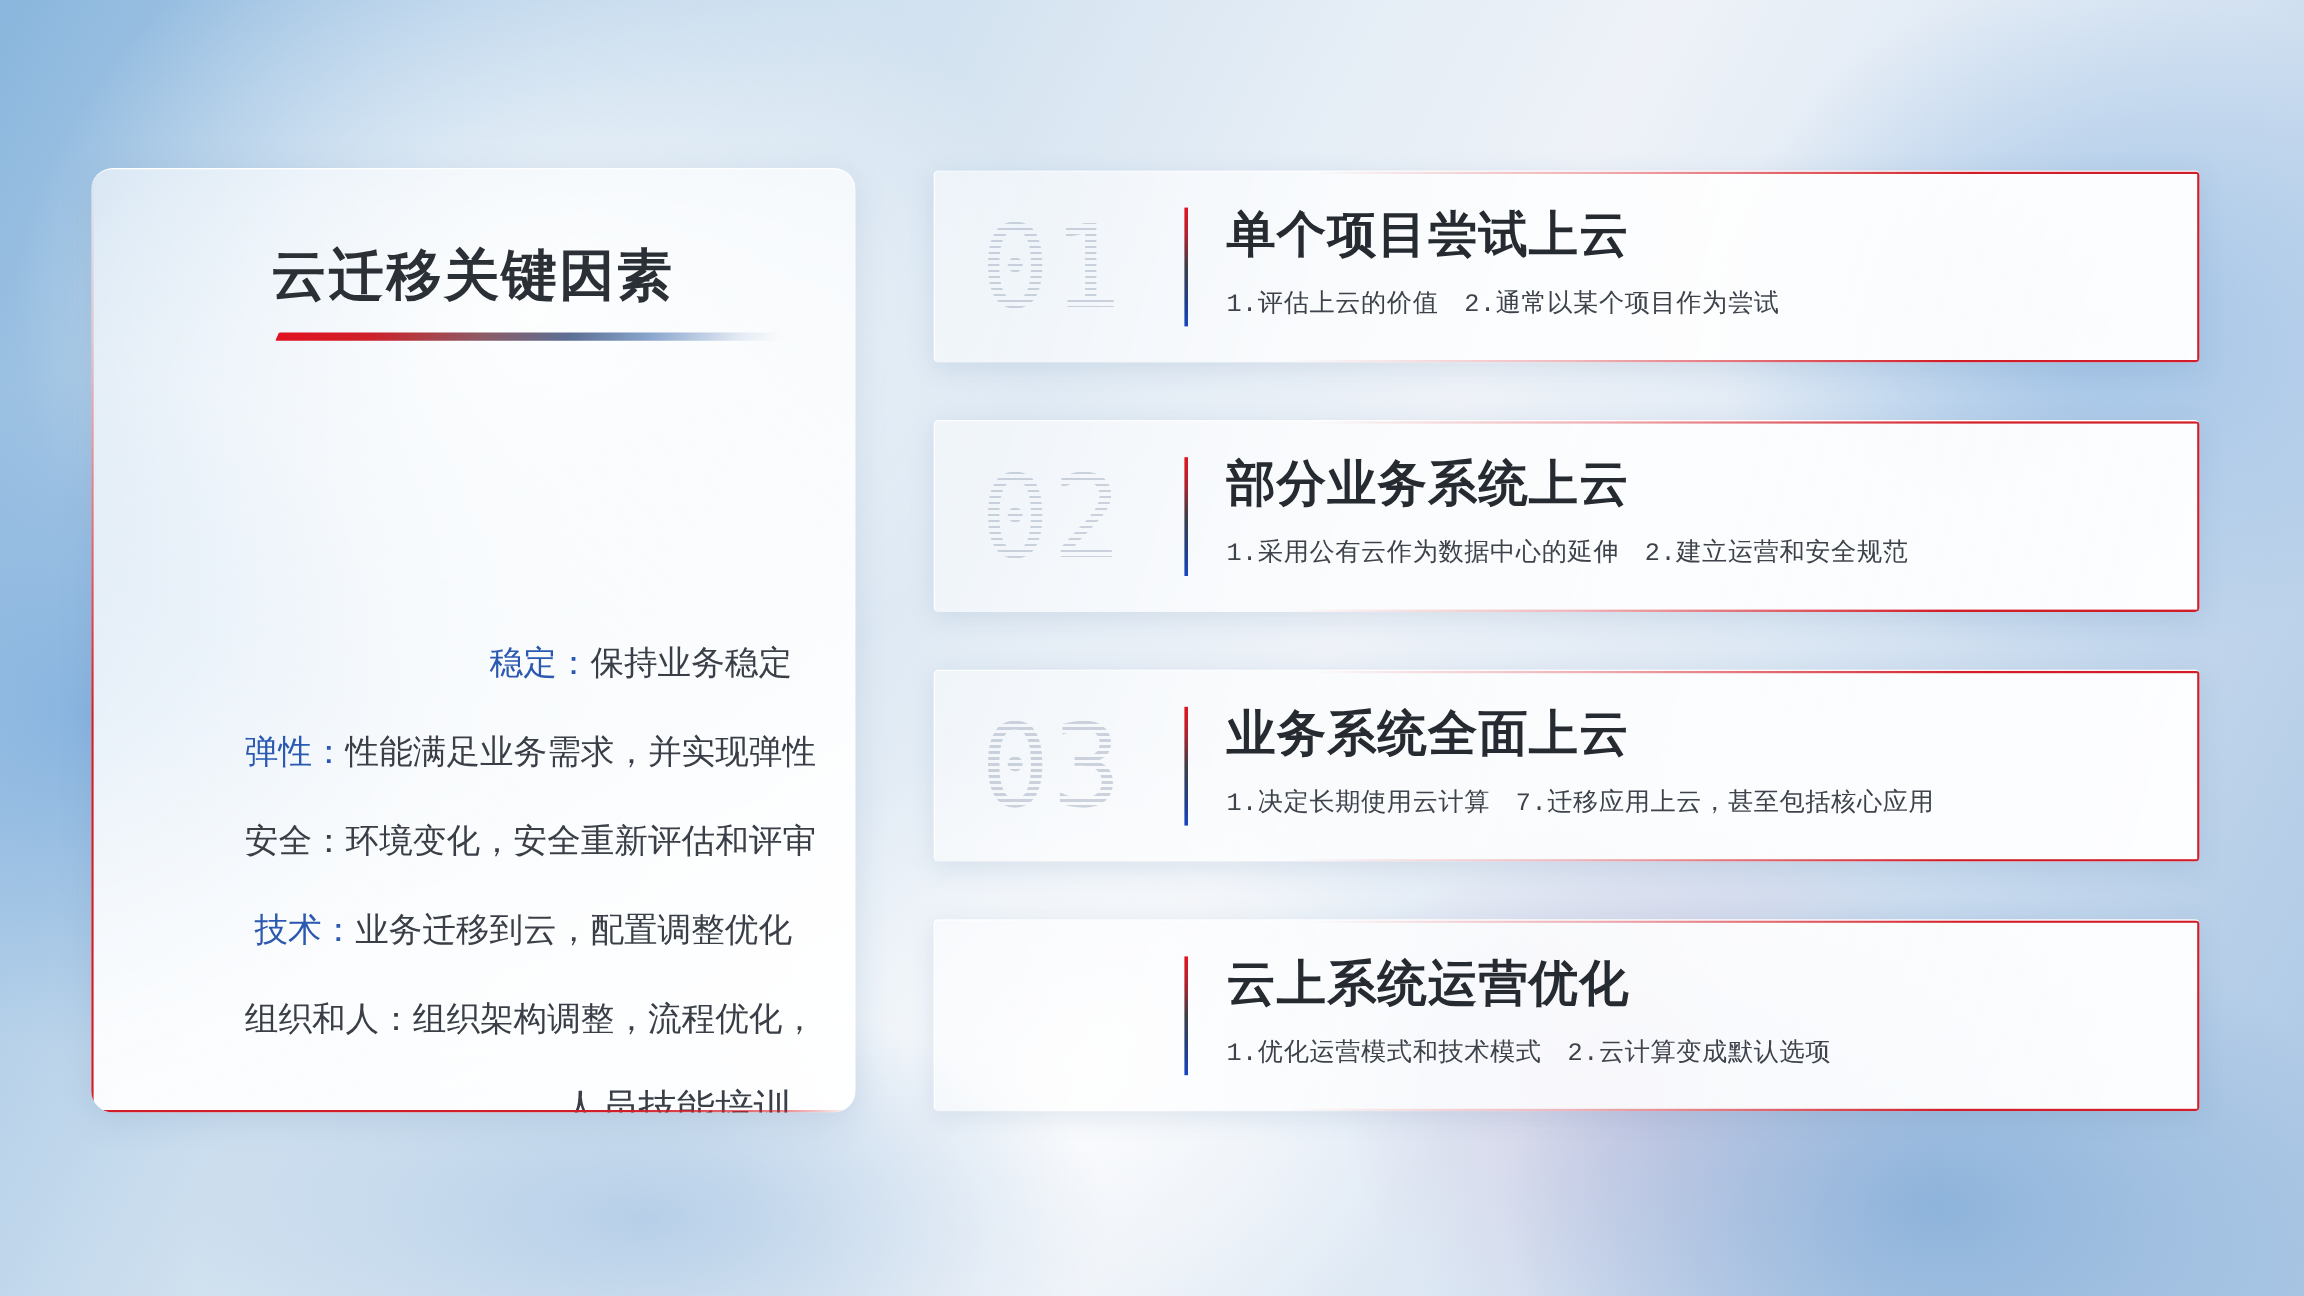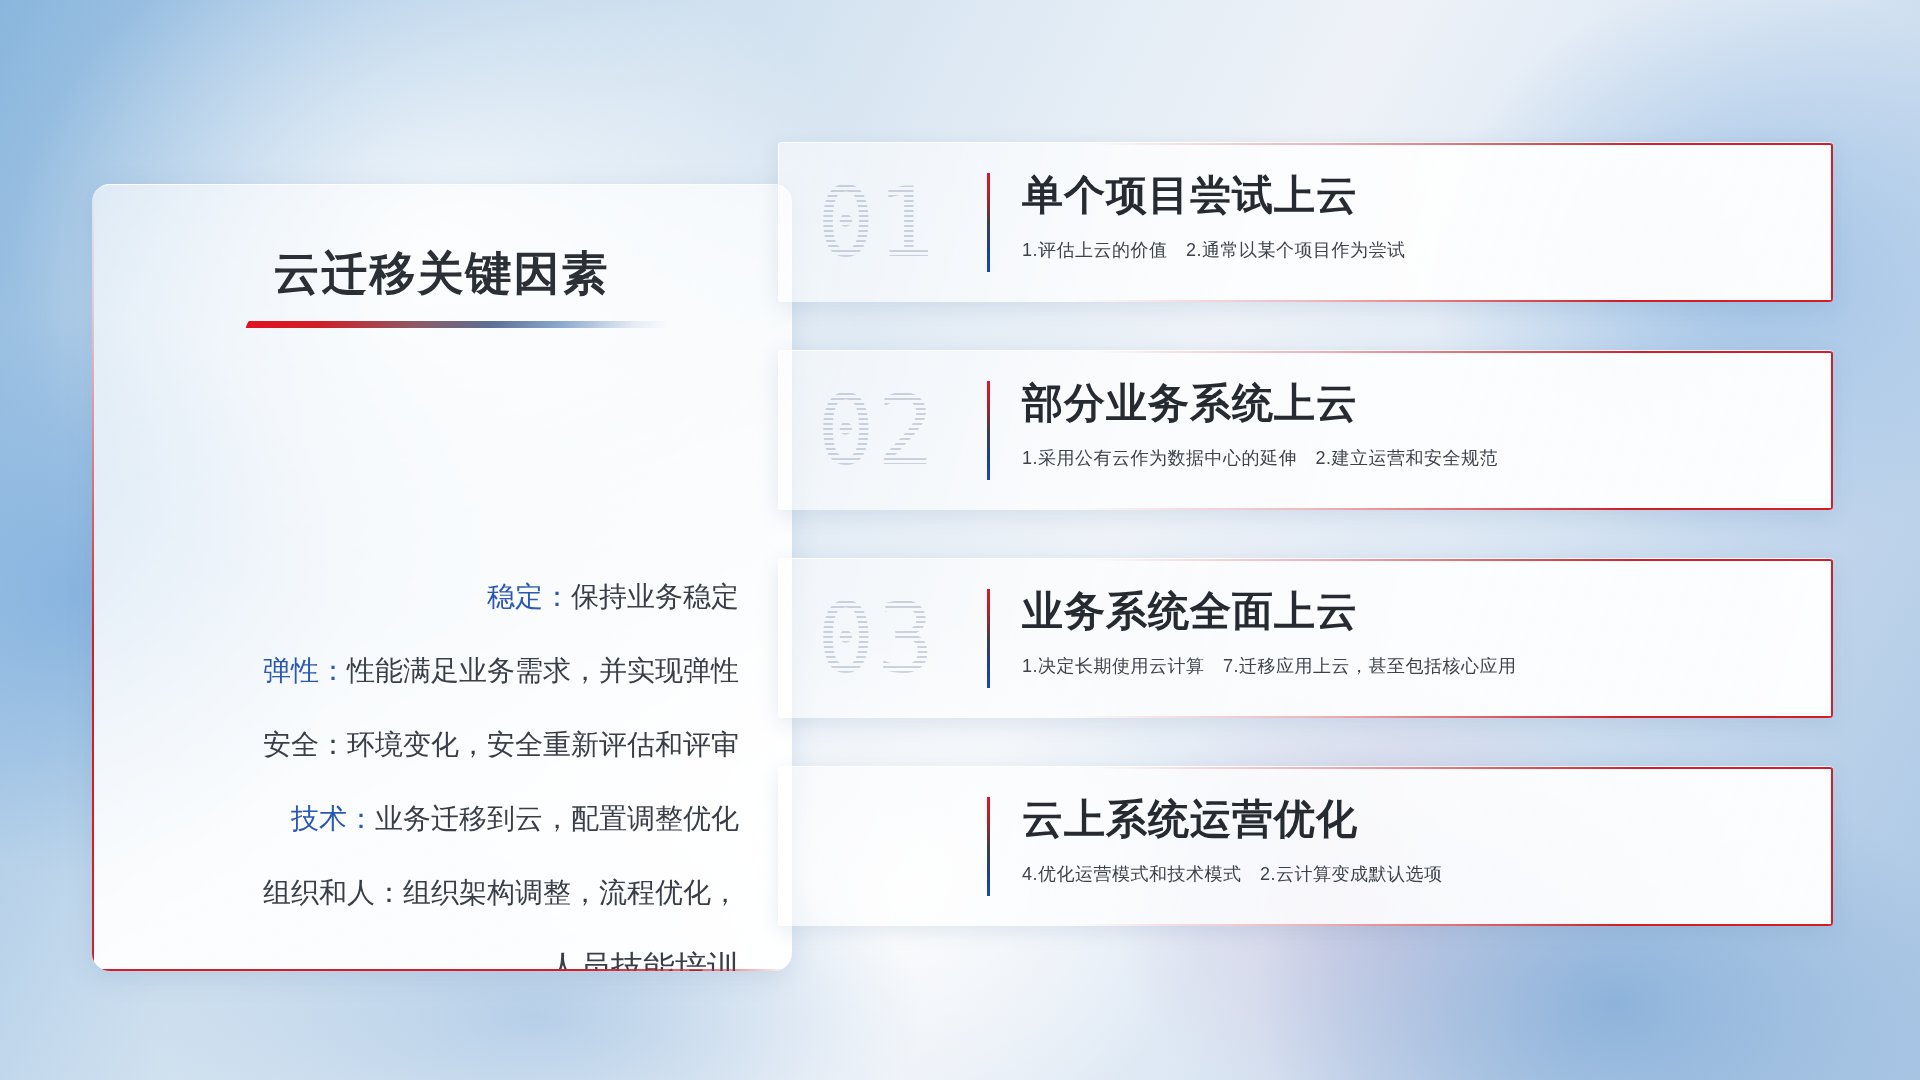--- a/index.html
+++ b/index.html
@@ -52,28 +52,27 @@
   .bg-b7{
     position:absolute; left:0; bottom:-18%; width:56%; height:48%;
     background:radial-gradient(closest-side at 50% 50%, rgba(168,198,228,.75), rgba(168,198,228,0) 72%);
   }
 
   
   #stage { position:absolute; inset:0; }
 
   
   #left-panel{
-    position:absolute; left:92px; top:140px; width:700px; height:787px;
+    position:absolute; left:76px; top:140px; width:637px; height:787px;
     border-radius:18px;
     background:linear-gradient(160deg, rgba(255,255,255,.60) 0%, rgba(255,255,255,.78) 38%, rgba(255,255,255,.92) 72%, rgba(255,255,255,.97) 100%);
     box-shadow:0 6px 26px rgba(90,125,165,.17);
     border-top:1px solid rgba(255,255,255,.85);
     border-right:1px solid rgba(255,255,255,.60);
     overflow:hidden;
-    margin-top:44px;
   }
   #left-panel::before{   
     content:""; position:absolute; left:0; top:0; bottom:0; width:2px;
     background:linear-gradient(to bottom, rgba(214,30,40,0) 0%, rgba(214,30,40,.20) 18%, #d21e28 58%, #d21e28 100%);
   }
   #left-panel::after{
     content:""; position:absolute; left:0; right:0; bottom:0; height:2px;
     background:linear-gradient(to right, #d21e28 0%, #d21e28 70%, rgba(214,30,40,.55) 90%, rgba(214,30,40,0) 100%);
   }
 
@@ -153,21 +152,21 @@
   }
   .step-body{
     position:absolute; left:243px; right:26px; top:28px;
   }
   .step-title{
     font-size:41px; font-weight:bold; color:#262a31; letter-spacing:1px;
     line-height:1.2;
   }
   .step-desc{
     margin-top:18px;
-    font-size:18px; color:#3e434b; letter-spacing:.5px; white-space:pre;
+    font-size:21px; color:#3e434b; letter-spacing:.5px; white-space:pre;font-family:Liberation Mono, monospace;
   }
 </style>
 </head>
 <body>
 
 <div id="bg">
   <div class="bg-base"></div>
   <div class="bg-b1"></div>
   <div class="bg-b2"></div>
   <div class="bg-b3"></div>
@@ -231,17 +230,17 @@
       <div class="step-title">业务系统全面上云</div>
       <div class="step-desc">1.决定长期使用云计算　7.迁移应用上云，甚至包括核心应用</div>
     </div>
   </article>
 
   <article class="step-card" id="card-4">
     <div class="card-bottom-rule"></div>
     <div class="step-divider"></div>
     <div class="step-body">
       <div class="step-title">云上系统运营优化</div>
-      <div class="step-desc">4.优化运营模式和技术模式　2.云计算变成默认选项</div>
+      <div class="step-desc">1.优化运营模式和技术模式　2.云计算变成默认选项</div>
     </div>
   </article>
 
 </div>
 
 </body></html>

